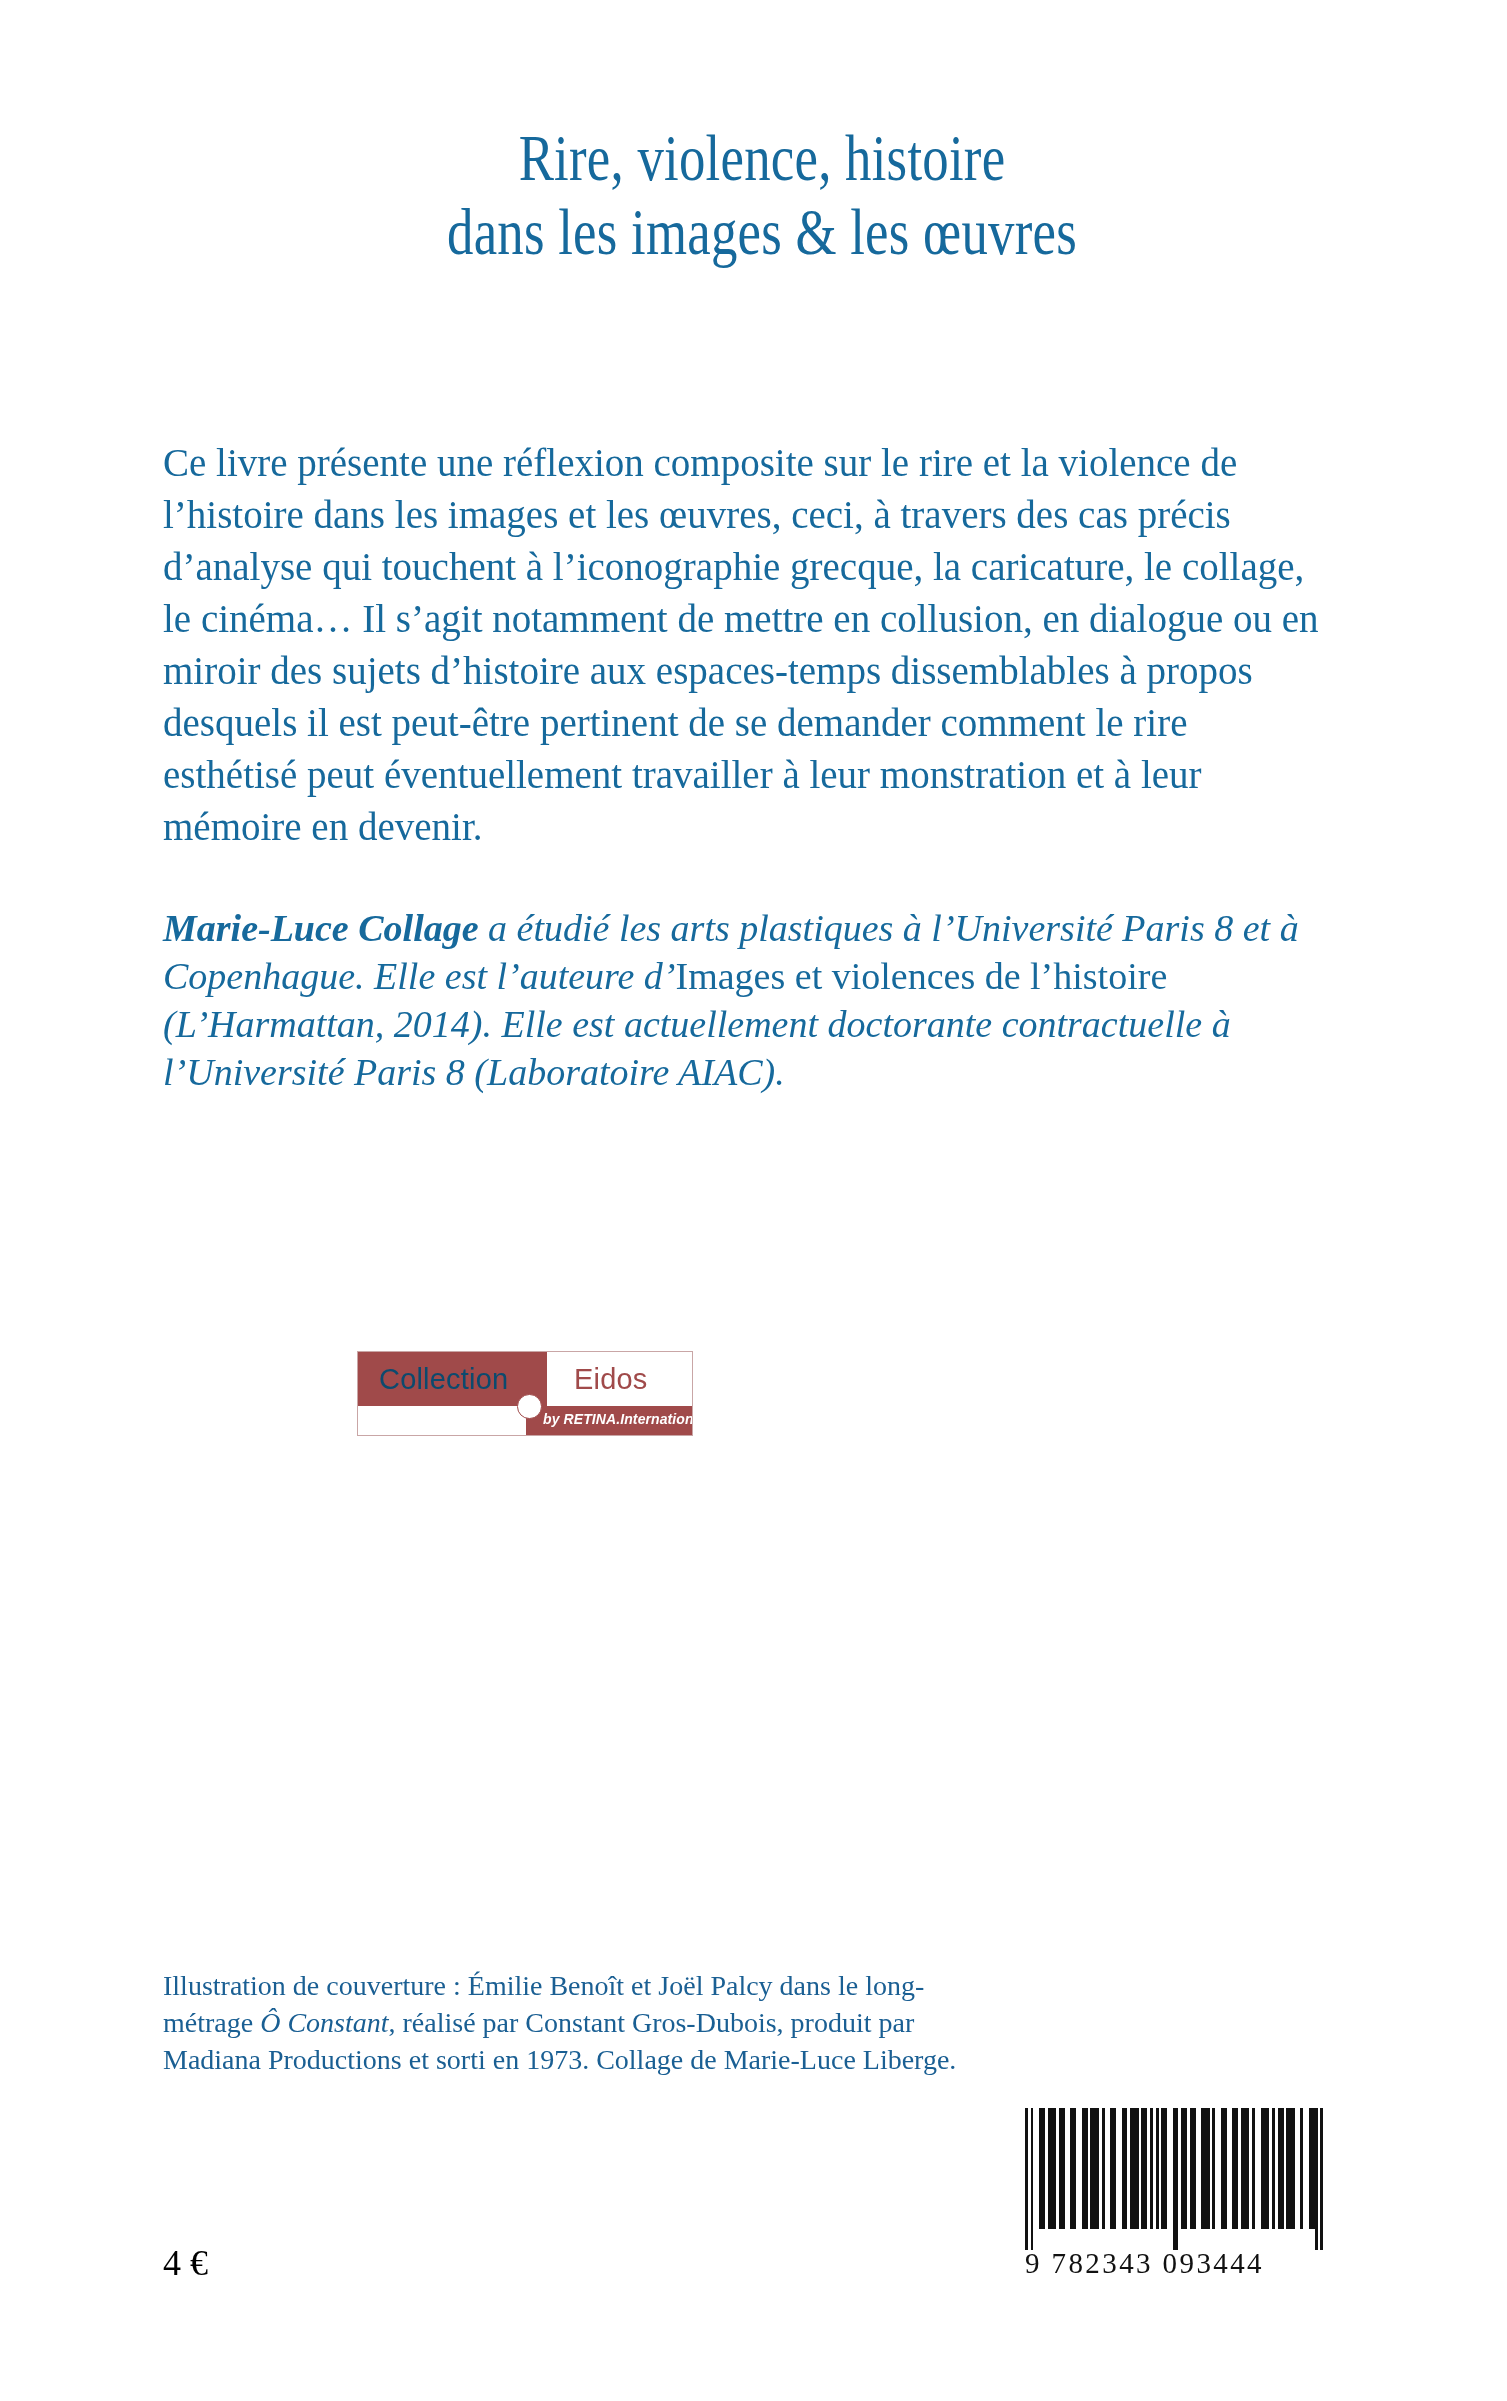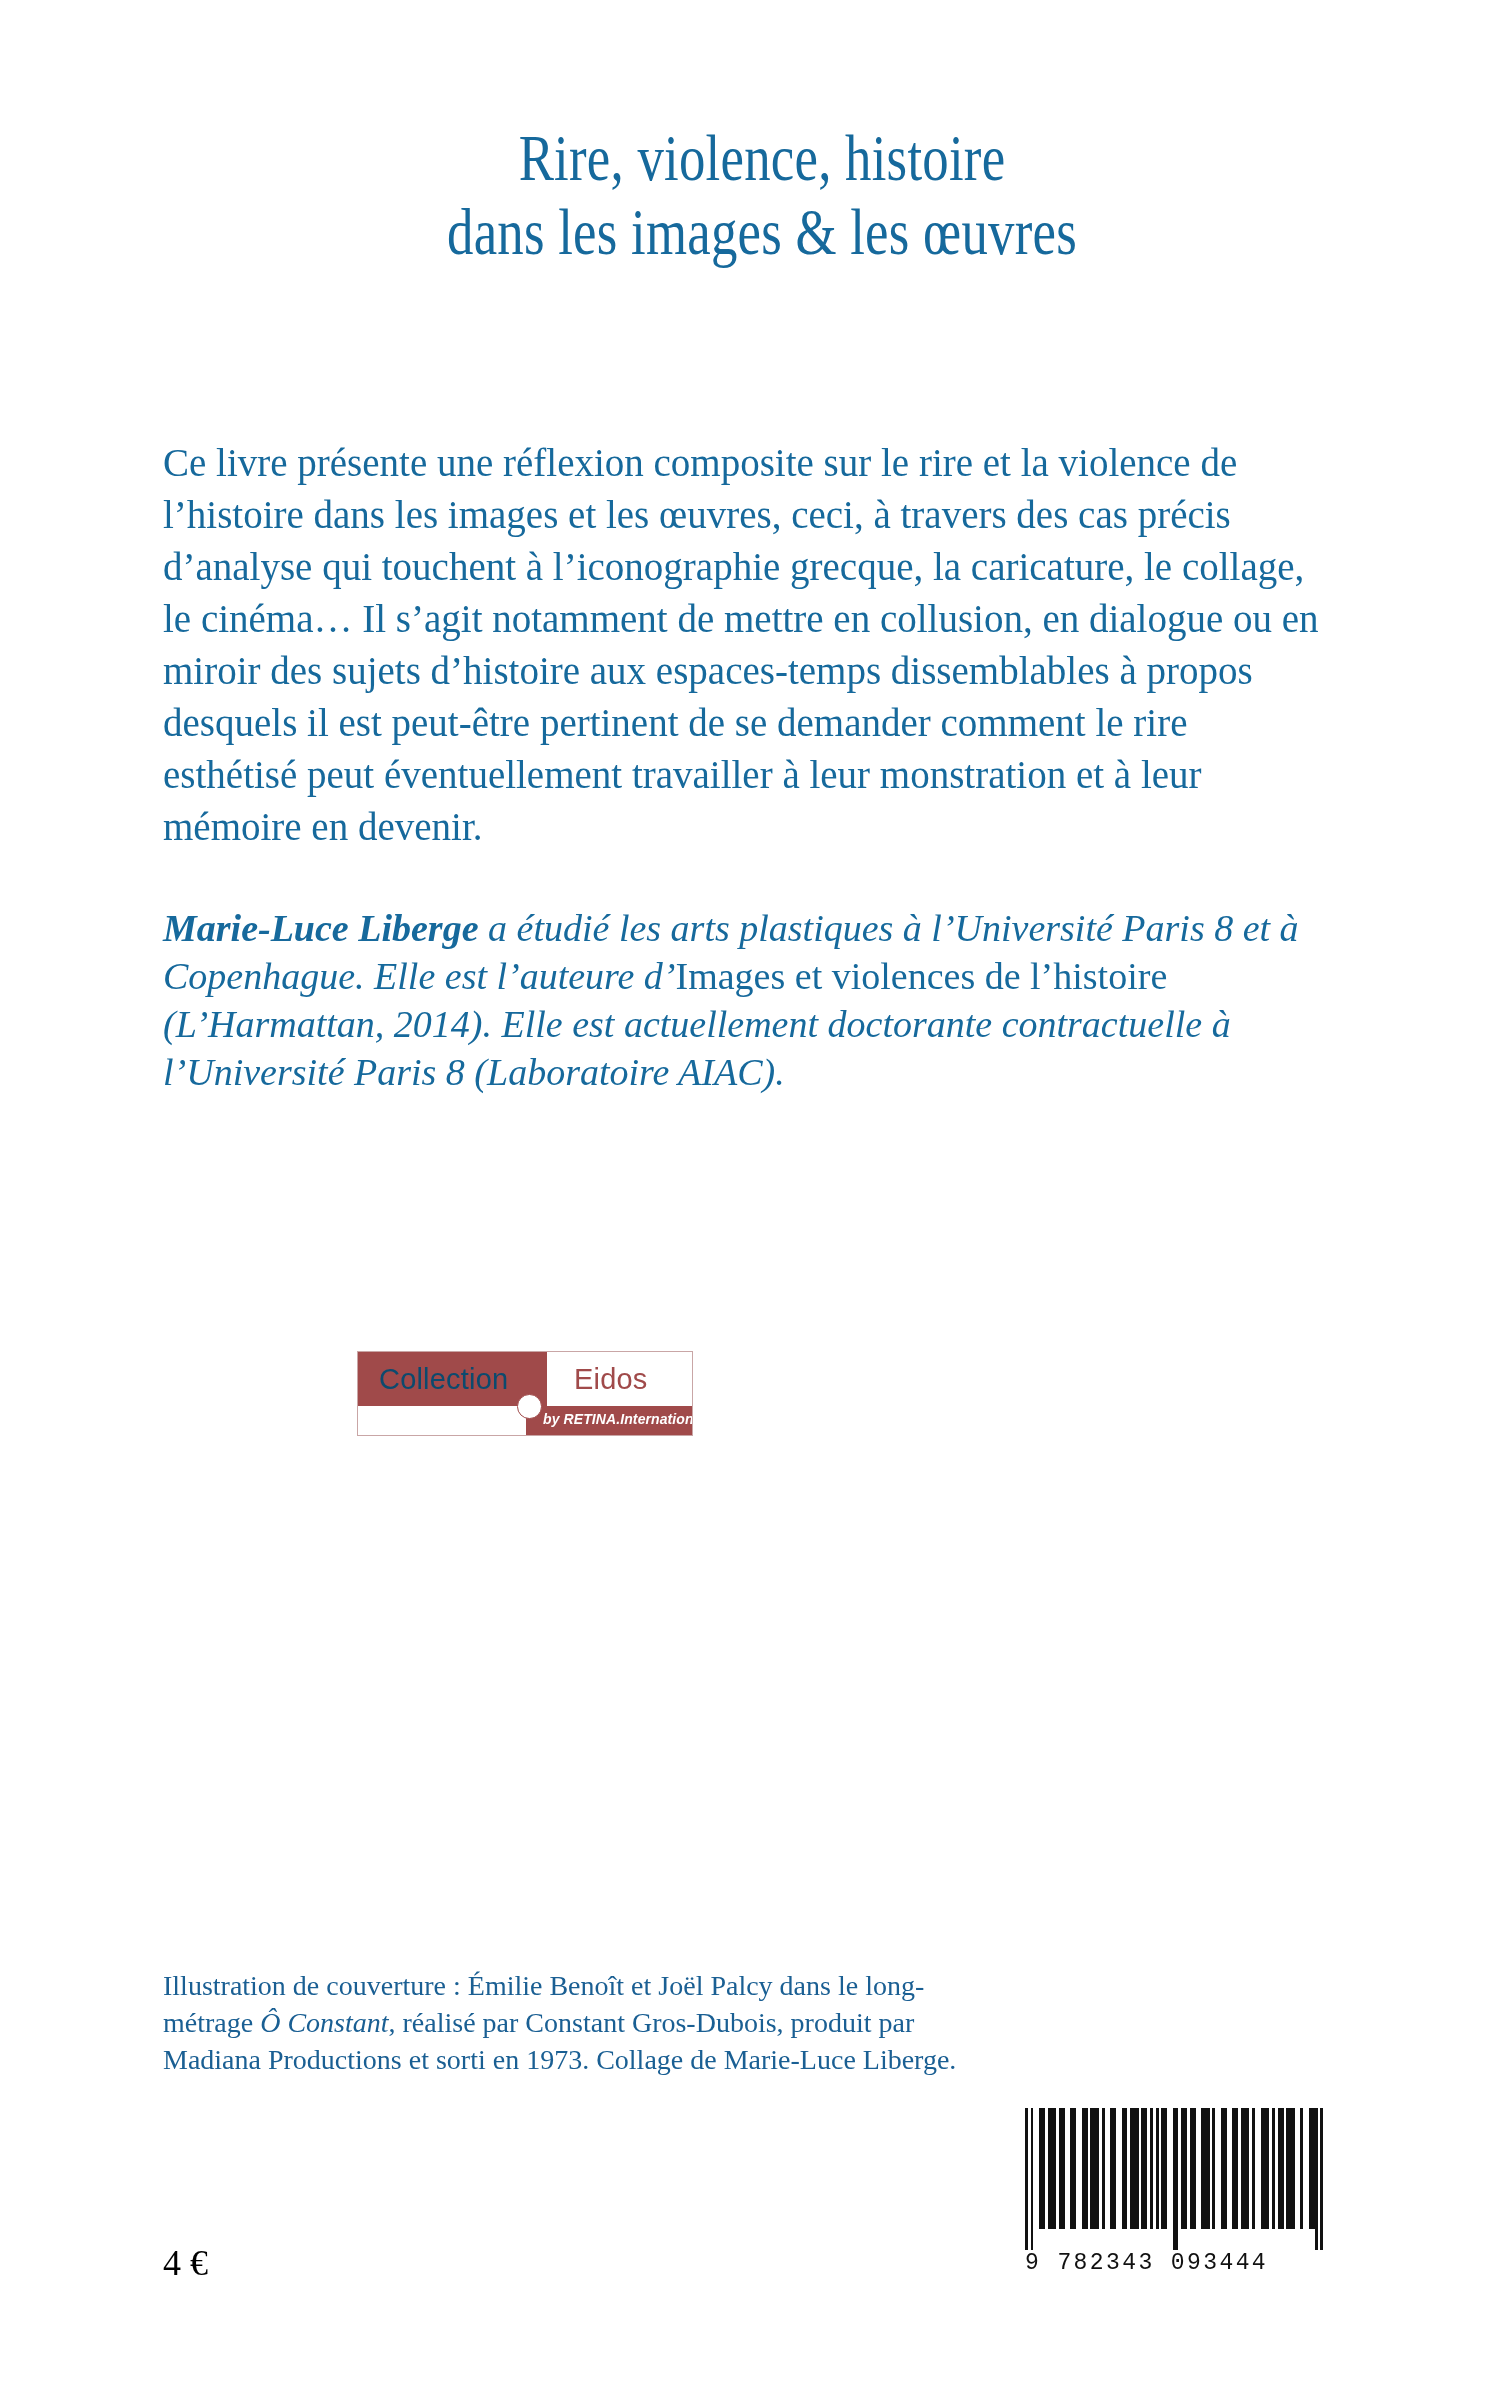--- a/index.html
+++ b/index.html
@@ -272,22 +272,22 @@
     position: absolute;
     top: 0;
     background: #111111;
   }
   .barcode-digits {
     position: absolute;
     left: 0;
     bottom: 0;
     width: 298px;
     height: 30px;
-    font-family: Liberation Mono, monospace;
-    font-size: 23px;
+    font-family: Liberation Serif, serif;
+    font-size: 29px;
     letter-spacing: 2.4px;
     color: #111111;
     line-height: 30px;
     white-space: nowrap;
   }
 </style>
 </head>
 <body>
 
 <div class="page">
@@ -295,21 +295,21 @@
   <div class="title-block">
     <div class="title-line">Rire, violence, histoire</div>
     <div class="title-line">dans les images &amp; les œuvres</div>
   </div>
 
   <div class="blurb">
     <p>Ce livre présente une réflexion composite sur le rire et la violence de l’histoire dans les images et les œuvres, ceci, à travers des cas précis d’analyse qui touchent à l’iconographie grecque, la caricature, le collage, le cinéma… Il s’agit notamment de mettre en collusion, en dialogue ou en miroir des sujets d’histoire aux espaces-temps dissemblables à propos desquels il est peut-être pertinent de se demander comment le rire esthétisé peut éventuellement travailler à leur monstration et à leur mémoire en devenir.</p>
   </div>
 
   <div class="bio">
-    <p><span class="author-name">Marie-Luce Liberge</span><span> a étudié les arts plastiques à l’Université Paris 8 et à Copenhague. Elle est l’auteure d’</span><span class="roman">Images et violences de l’histoire</span><span> (L’Harmattan, 2014). Elle est actuellement doctorante contractuelle à l’Université Paris 8 (Laboratoire AIAC).</span></p>
+    <p><span class="author-name">Marie-Luce Collage</span><span> a étudié les arts plastiques à l’Université Paris 8 et à Copenhague. Elle est l’auteure d’</span><span class="roman">Images et violences de l’histoire</span><span> (L’Harmattan, 2014). Elle est actuellement doctorante contractuelle à l’Université Paris 8 (Laboratoire AIAC).</span></p>
   </div>
 
   <div class="logos">
 
     <div class="eidos-logo">
       <div class="eidos-red-left"></div>
       <div class="eidos-red-bottom"></div>
       <div class="eidos-circle"></div>
       <div class="eidos-collection">Collection</div>
       <div class="eidos-word">Eidos</div>

